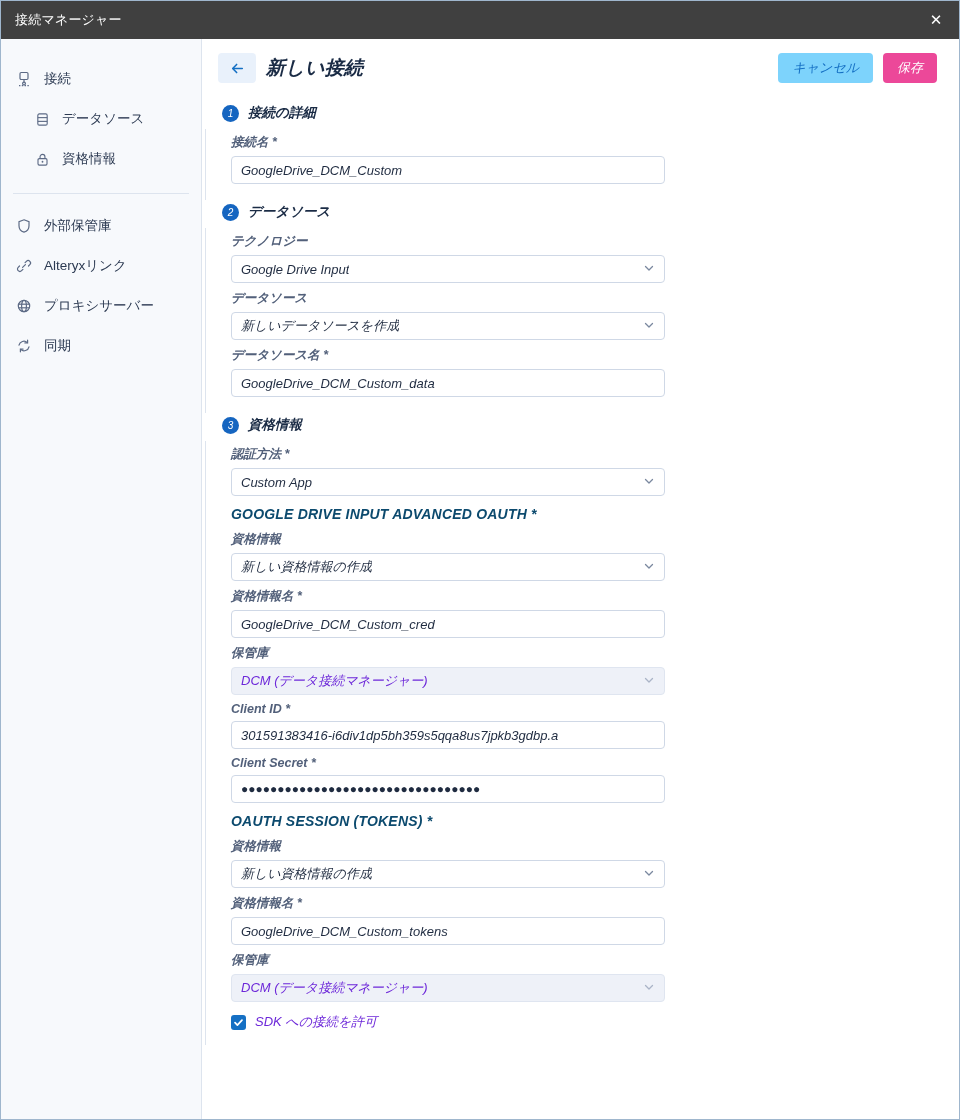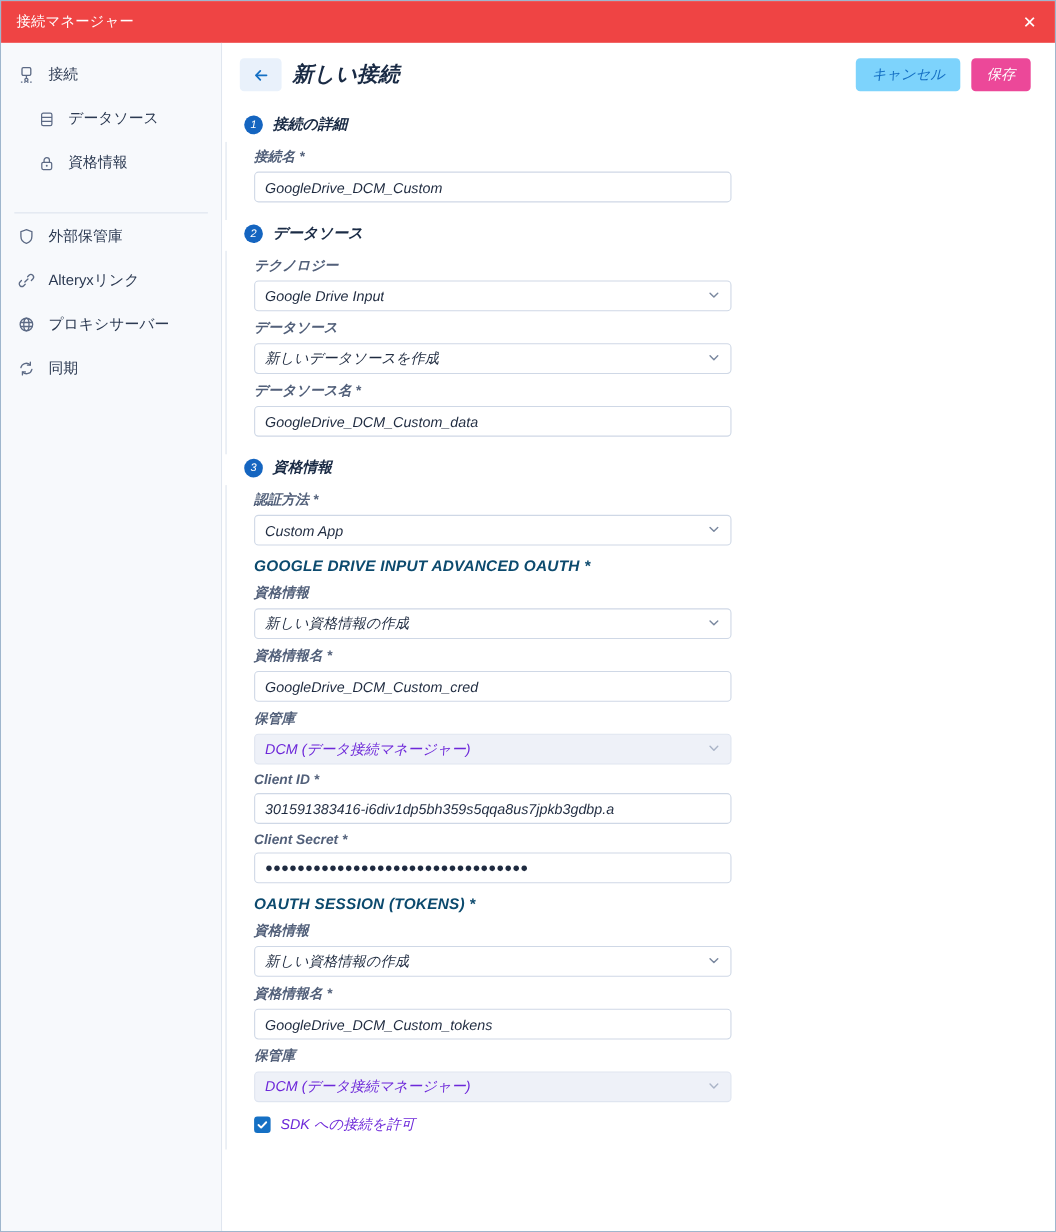--- a/index.html
+++ b/index.html
@@ -13,21 +13,21 @@
   .window {
     width: 960px; height: 1120px;
     border: 1px solid #9fb6cd;
     display: flex; flex-direction: column;
     background: #ffffff;
   }
 
   
   .titlebar {
     height: 38px; min-height: 38px;
-    background: #ef4444;
+    background: #404040;
     display: flex; align-items: center;
     padding: 0 0 0 14px;
     color: #ffffff;
   }
   .titlebar-title { font-size: 13px; letter-spacing: .2px; }
   .titlebar-spacer { flex: 1; }
   .close-btn {
     width: 46px; height: 38px;
     display: flex; align-items: center; justify-content: center;
     color: #ffffff; font-size: 15px; font-weight: bold;
@@ -40,21 +40,21 @@
   
   .sidebar {
     width: 201px; min-width: 201px;
     background: #f7f9fc;
     border-right: 1px solid #dde4ee;
     padding-top: 16px;
   }
   .nav-group { padding: 4px 0 10px 0; }
   .nav-sep { height: 1px; background: #dde4ee; margin: 4px 12px 8px 12px; }
   .nav-item {
-    display: flex; align-items: flex-start;
+    display: flex; align-items: center;
     height: 40px;
     padding-left: 14px;
     color: #2c3a52;
     font-size: 13.5px;
     cursor: pointer;
   }
   .nav-item.sub { padding-left: 32px; }
   .nav-icon {
     width: 18px; height: 18px; min-width: 18px;
     margin-right: 11px;

